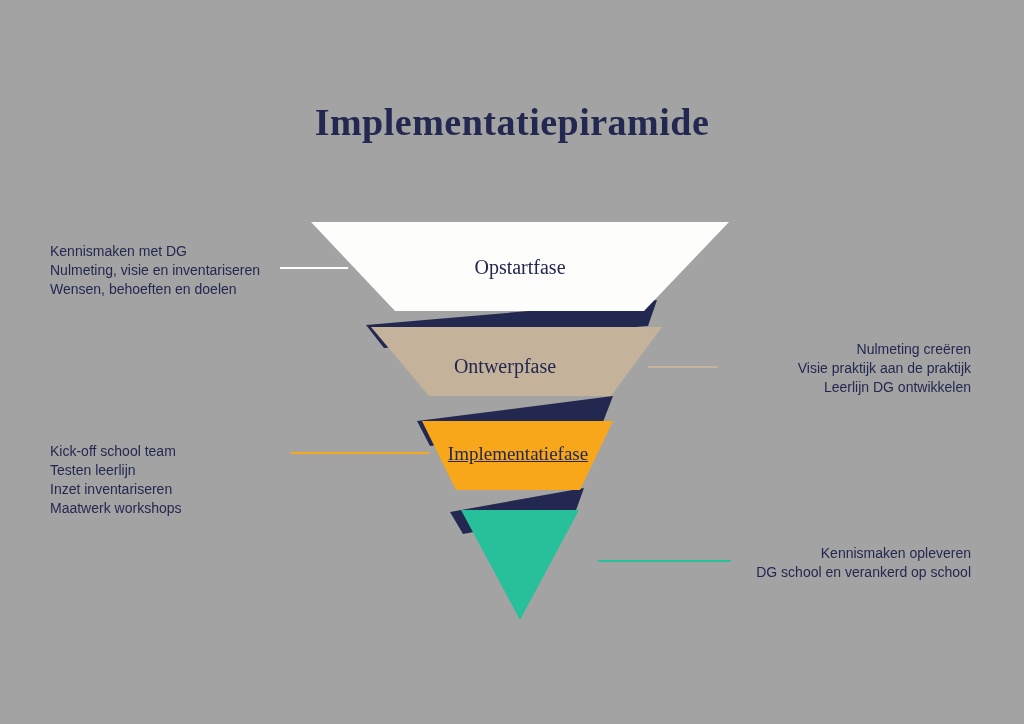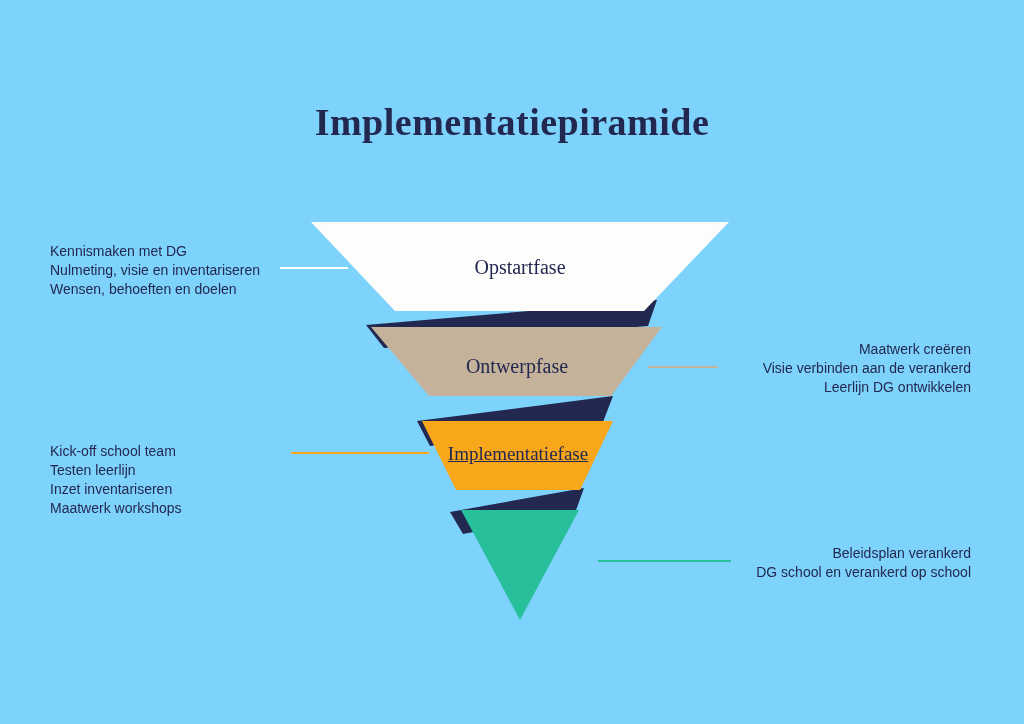--- a/index.html
+++ b/index.html
@@ -4,21 +4,21 @@
 <style>
   html, body {
     margin: 0;
     padding: 0;
     background: #e9e7e2;
   }
   .canvas {
     position: relative;
     width: 1024px;
     height: 724px;
-    background: #7dd3fc;
+    background: #a3a3a3;
     overflow: hidden;
     font-family: "Liberation Sans", sans-serif;
     color: #232850;
   }
   .title {
     position: absolute;
     top: 100px;
     left: 0;
     width: 1024px;
     text-align: center;
@@ -69,45 +69,45 @@
     <polygon points="417,421 613,396 603,422 430,446" fill="#232850"></polygon>
     <polygon points="450,512 584,488 575,513 463,534" fill="#232850"></polygon>
 
     <polygon points="311,222 729,222 644,311 395,311" fill="#fdfdfc"></polygon>
     <polygon points="371,327 662,327 611,396 429,396" fill="#c4b29a"></polygon>
     <polygon points="422,421 613,421 580,490 456,490" fill="#f8a71b"></polygon>
     <polygon points="461,510 579,510 520,620" fill="#27c09a"></polygon>
   </svg>
 
   <div class="layer-label" style="left:420px; top:256px; width:200px;">Opstartfase</div>
-  <div class="layer-label" style="left:417px; top:355px; width:200px;">Ontwerpfase</div>
+  <div class="layer-label" style="left:405px; top:355px; width:200px;">Ontwerpfase</div>
   <div class="layer-label" style="left:408px; top:443px; width:220px; font-size:19px;text-decoration:underline;">Implementatiefase</div>
 
   <div class="connector" style="left:280px; top:267px; width:68px; background:#fdfdfc;"></div>
   <div class="connector" style="left:648px; top:366px; width:70px; background:#c4b29a;"></div>
   <div class="connector" style="left:291px; top:452px; width:138px; background:#f8a71b;"></div>
   <div class="connector" style="left:598px; top:560px; width:133px; background:#27c09a;"></div>
 
   <div class="note-block left" style="left:50px; top:242px;">
     <div class="note-line">Kennismaken met DG</div>
     <div class="note-line">Nulmeting, visie en inventariseren</div>
     <div class="note-line">Wensen, behoeften en doelen</div>
   </div>
 
   <div class="note-block right" style="right:53px; top:340px;">
-    <div class="note-line">Maatwerk creëren</div>
-    <div class="note-line">Visie verbinden aan de verankerd</div>
+    <div class="note-line">Nulmeting creëren</div>
+    <div class="note-line">Visie praktijk aan de praktijk</div>
     <div class="note-line">Leerlijn DG ontwikkelen</div>
   </div>
 
   <div class="note-block left" style="left:50px; top:418px;margin-top:24px;">
     <div class="note-line">Kick-off school team</div>
     <div class="note-line">Testen leerlijn</div>
     <div class="note-line">Inzet inventariseren</div>
     <div class="note-line">Maatwerk workshops</div>
   </div>
 
   <div class="note-block right" style="right:53px; top:544px;">
-    <div class="note-line">Beleidsplan verankerd</div>
+    <div class="note-line">Kennismaken opleveren</div>
     <div class="note-line">DG school en verankerd op school</div>
   </div>
 
 </div>
 
 </body></html>

